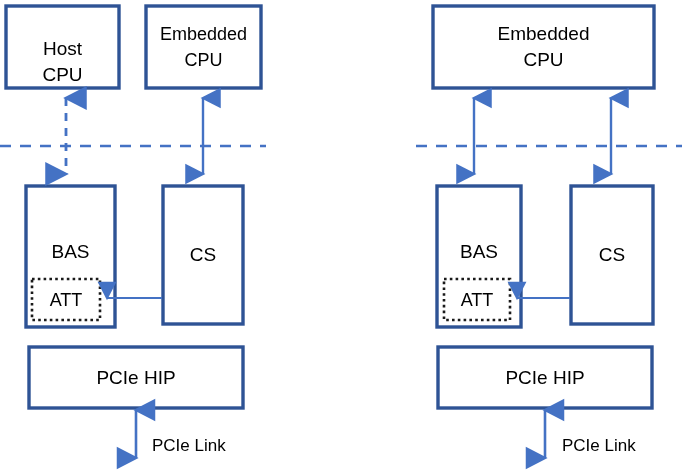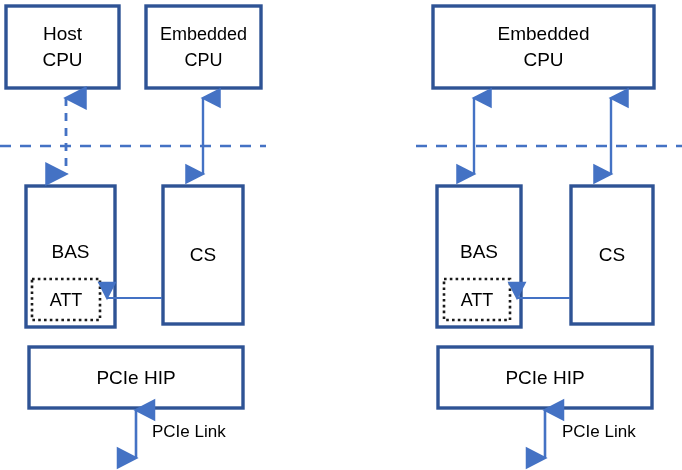--- a/index.html
+++ b/index.html
@@ -39,20 +39,21 @@
     pointer-events: none;
   }
   .small-label {
     position: absolute;
     color: #000000;
     font-family: "Liberation Sans", sans-serif;
     font-size: 17px;
     line-height: 20px;
     white-space: nowrap;
     pointer-events: none;
+    margin-top: 14px;
   }
 </style>
 </head>
 <body>
 
 <div id="diagram-root">
 
   <svg id="diagram-svg" viewBox="0 0 682 470">
     <defs>
       <marker id="ah-up" markerWidth="10" markerHeight="10" refX="5" refY="1.6" orient="auto-start-reverse" markerUnits="strokeWidth">
@@ -99,21 +100,21 @@
 
     <line x1="474" y1="98" x2="474" y2="174" stroke="#4472C4" stroke-width="2.4" marker-start="url(#ah-up)" marker-end="url(#ah-up)"></line>
 
     <line x1="611" y1="98" x2="611" y2="174" stroke="#4472C4" stroke-width="2.4" marker-start="url(#ah-up)" marker-end="url(#ah-up)"></line>
 
     <line x1="570" y1="298" x2="517" y2="298" stroke="#4472C4" stroke-width="2.2" marker-end="url(#ah-left)"></line>
 
     <line x1="545" y1="410" x2="545" y2="458" stroke="#4472C4" stroke-width="2.6" marker-start="url(#ah-up)" marker-end="url(#ah-up)"></line>
   </svg>
 
-  <div class="box-label" style="left:6px; top:6px; width:113px; height:82px;">Host
+  <div class="box-label" style="left:6px; top:21px; width:113px; height:82px;">Host
 CPU</div>
 
   <div class="box-label" style="left:146px; top:6px; width:115px; height:82px; font-size:18px;">Embedded
 CPU</div>
 
   <div class="box-label" style="left:26px; top:237px; width:89px; height:30px;">BAS</div>
 
   <div class="box-label" style="left:32px; top:279px; width:68px; height:41px; font-size:18px;">ATT</div>
 
   <div class="box-label" style="left:163px; top:240px; width:80px; height:30px;">CS</div>

